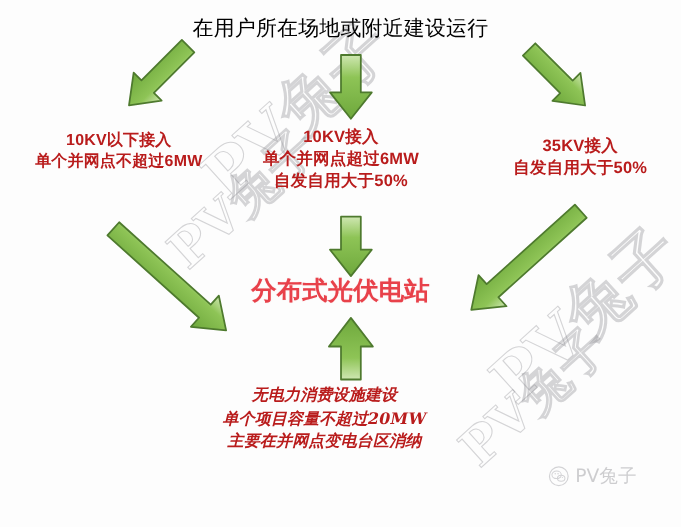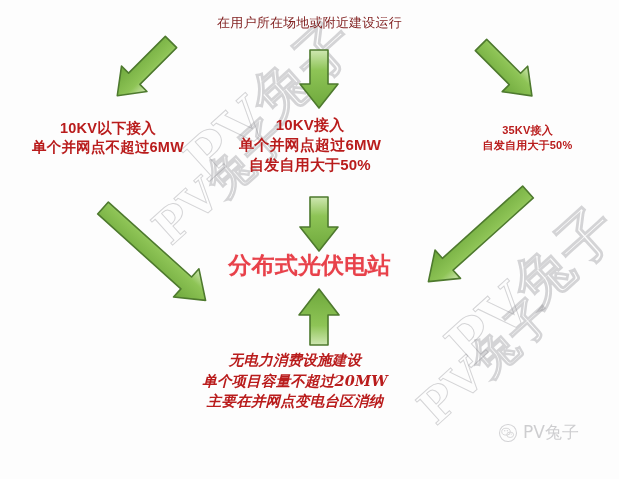--- a/index.html
+++ b/index.html
@@ -22,42 +22,42 @@
     text-align: center;
     color: #b91c1c;
     font-weight: bold;
     line-height: 1.32;
     white-space: nowrap;
     letter-spacing: 0.2px;
   }
   #top-title {
     left: 0; right: 0;
     top: 14px;
-    font-size: 13px;
+    font-size: 19px;
     font-weight: normal;
     font-family: "DejaVu Serif", "Liberation Serif", serif;
-    color: #7f1d1d;
+    color: #000000;
   }
   #branch-left-text {
     left: 8px;
     top: 119px;
     width: 200px;
     font-size: 14.5px;
   }
   #branch-center-text {
     left: 215px;
     top: 115px;
     width: 190px;
     font-size: 15px;
   }
   #branch-right-text {
     left: 440px;
     top: 123px;
     width: 175px;
-    font-size: 11px;
+    font-size: 15px;
   }
   #center-title {
     left: 0; right: 0;
     top: 250px;
     font-size: 23px;
     font-weight: bold;
     font-family: "DejaVu Serif", "Liberation Serif", serif;
     color: #e8414a;
     text-shadow: 0 0 1px rgba(232,65,74,.25);
     text-align: center;

